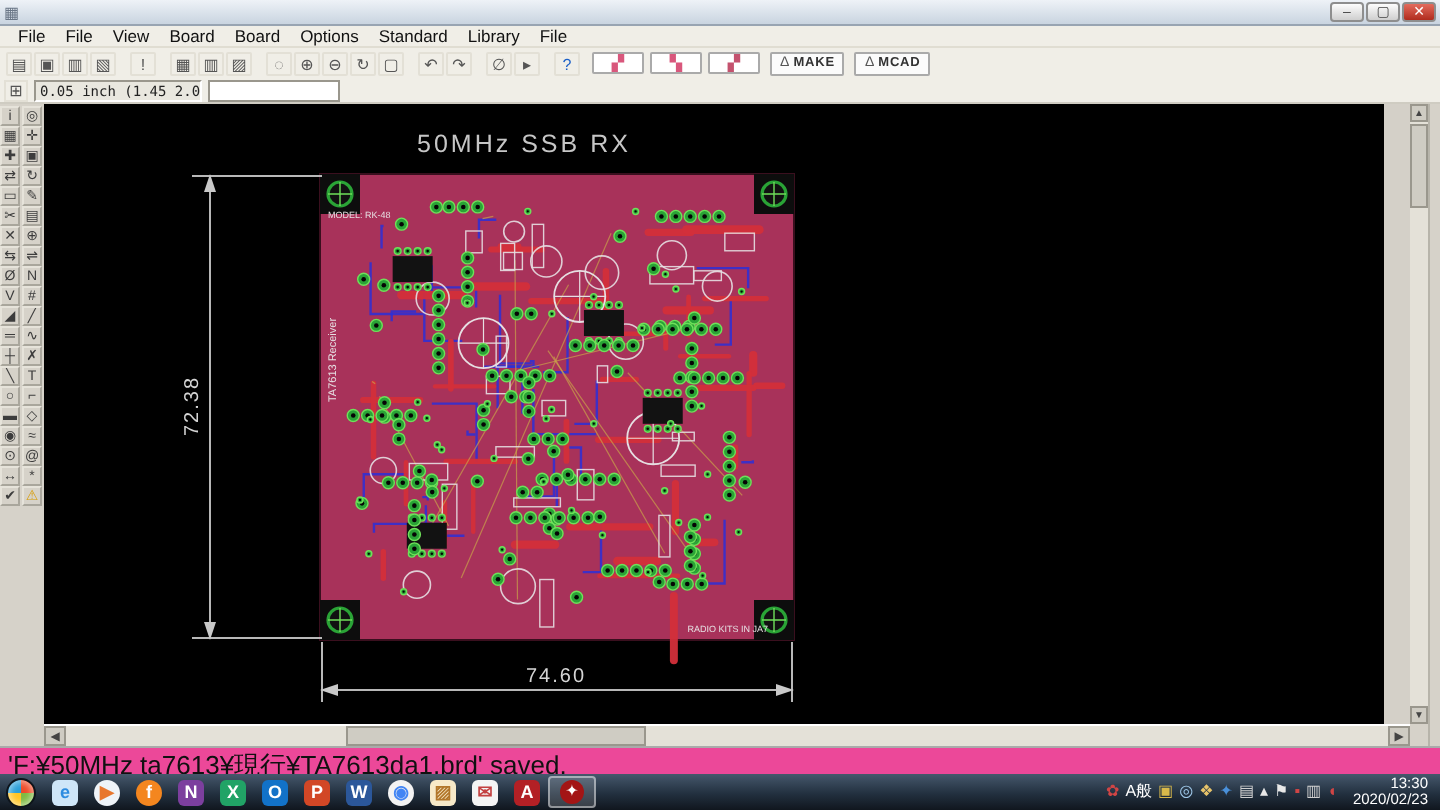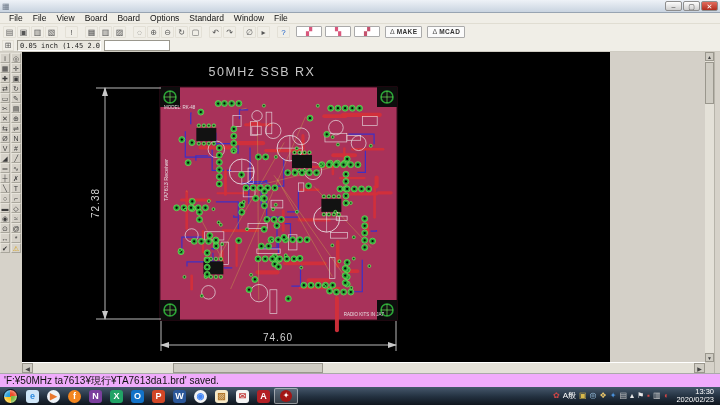--- a/index.html
+++ b/index.html
@@ -39,37 +39,37 @@
   .coord-box { width:84px; height:11px; background:#e9e7df; border:1px solid #9a978d; border-right-color:#fff; border-bottom-color:#fff;
                font-family:"DejaVu Sans Mono", monospace; font-size:7px; line-height:10px; padding-left:2px; color:#222; white-space:nowrap; overflow:hidden;}
   .cmd-input { width:66px; height:11px; background:#fff; border:1px solid #9a978d; font-size:8px; padding:0 2px; }
 
   
   .main { flex:0 0 321px; height:321px; display:flex; }
   .palette { width:22px; background:#d6d2c9; display:grid; grid-template-columns:11px 11px; align-content:start; padding-top:1px; }
   .palette span { width:10px; height:10px; font-size:7px; line-height:9px; text-align:center; color:#3c3c3c;
                   background:#d6d2c9; border:1px solid #e6e3da; border-right-color:#a9a69c; border-bottom-color:#a9a69c; overflow:hidden;}
   .centercol { width:683px; display:flex; flex-direction:column; }
-  .canvas { width:588px; height:310px; background:#000; position:relative; }
+  .canvas { width:670px; height:310px; background:#000; position:relative; }
   .canvas svg { position:absolute; left:0; top:0; }
 
   .hscroll { width:683px; height:11px; background:#d6d2c9; border-top:1px solid #fff; display:flex; align-items:center; }
   .hscroll .arr { width:11px; height:10px; font-size:6px; line-height:10px; text-align:center; color:#444; background:#cfccc3; border:1px solid #9a978d; }
   .hscroll .track { flex:1; height:10px; background:#e4e1d8; position:relative; }
   .hscroll .thumb { position:absolute; left:140px; width:150px; top:0; height:10px; background:#cfccc3; border:1px solid #9a978d; }
   .vscrollcol { width:9px; display:flex; flex-direction:column; }
   .vscroll { height:310px; background:#e4e1d8; position:relative; }
   .vscroll .arr { position:absolute; left:0; width:9px; height:9px; font-size:5px; line-height:9px; text-align:center; color:#444; background:#cfccc3; border:1px solid #9a978d;}
   .vscroll .arr.up{ top:0; } .vscroll .arr.dn{ bottom:0; }
   .vscroll .thumb { position:absolute; left:0; top:10px; width:9px; height:42px; background:#cfccc3; border:1px solid #9a978d; }
   .vcorner { height:11px; background:#d6d2c9; }
   .frame-right { width:6px; background:#d6d2c9; border-left:1px solid #b7b4aa; }
 
   
-  .statusbar { flex:0 0 14px; background:#f0abfc; border-top:1px solid #aaa; font-size:10px; color:#111;
+  .statusbar { flex:0 0 14px; background:#ec4899; border-top:1px solid #aaa; font-size:13px; color:#111;
                display:flex; align-items:flex-start; padding-left:4px; white-space:nowrap; overflow:hidden;}
 
   
   .taskbar { flex:0 0 18px; background:linear-gradient(#46586c,#22303f 55%,#10161e); display:flex; align-items:center; padding:0 3px; gap:4px; }
   .start-orb { width:15px; height:15px; border-radius:50%; border:1px solid #0e141b;
                background:conic-gradient(#ef4b28 0 90deg, #7fbb42 0 180deg, #ffc524 0 270deg, #2a9fd8 0 360deg);
                box-shadow:inset 0 0 3px 1px rgba(255,255,255,.55); flex:0 0 15px;}
   .task-icons { display:flex; align-items:center; gap:8px; margin-left:4px; }
   .task-icons span { width:13px; height:13px; border-radius:3px; font-size:9px; font-weight:bold; line-height:13px; text-align:center; overflow:hidden;}
   .task-icons span.round { border-radius:50%; }
@@ -96,21 +96,21 @@
   </div>
 
   <div class="menubar">
       <span>File</span>
       <span>File</span>
       <span>View</span>
       <span>Board</span>
       <span>Board</span>
       <span>Options</span>
       <span>Standard</span>
-      <span>Window</span>
+      <span>Library</span>
       <span>File</span>
     </div>
 
   <div class="toolbar">
     <span style="display:flex;gap:1px">
         <span class="tb-icon">▤</span>
         <span class="tb-icon">▣</span>
         <span class="tb-icon">▥</span>
         <span class="tb-icon">▧</span>
         <span class="tb-icon sep"></span>

